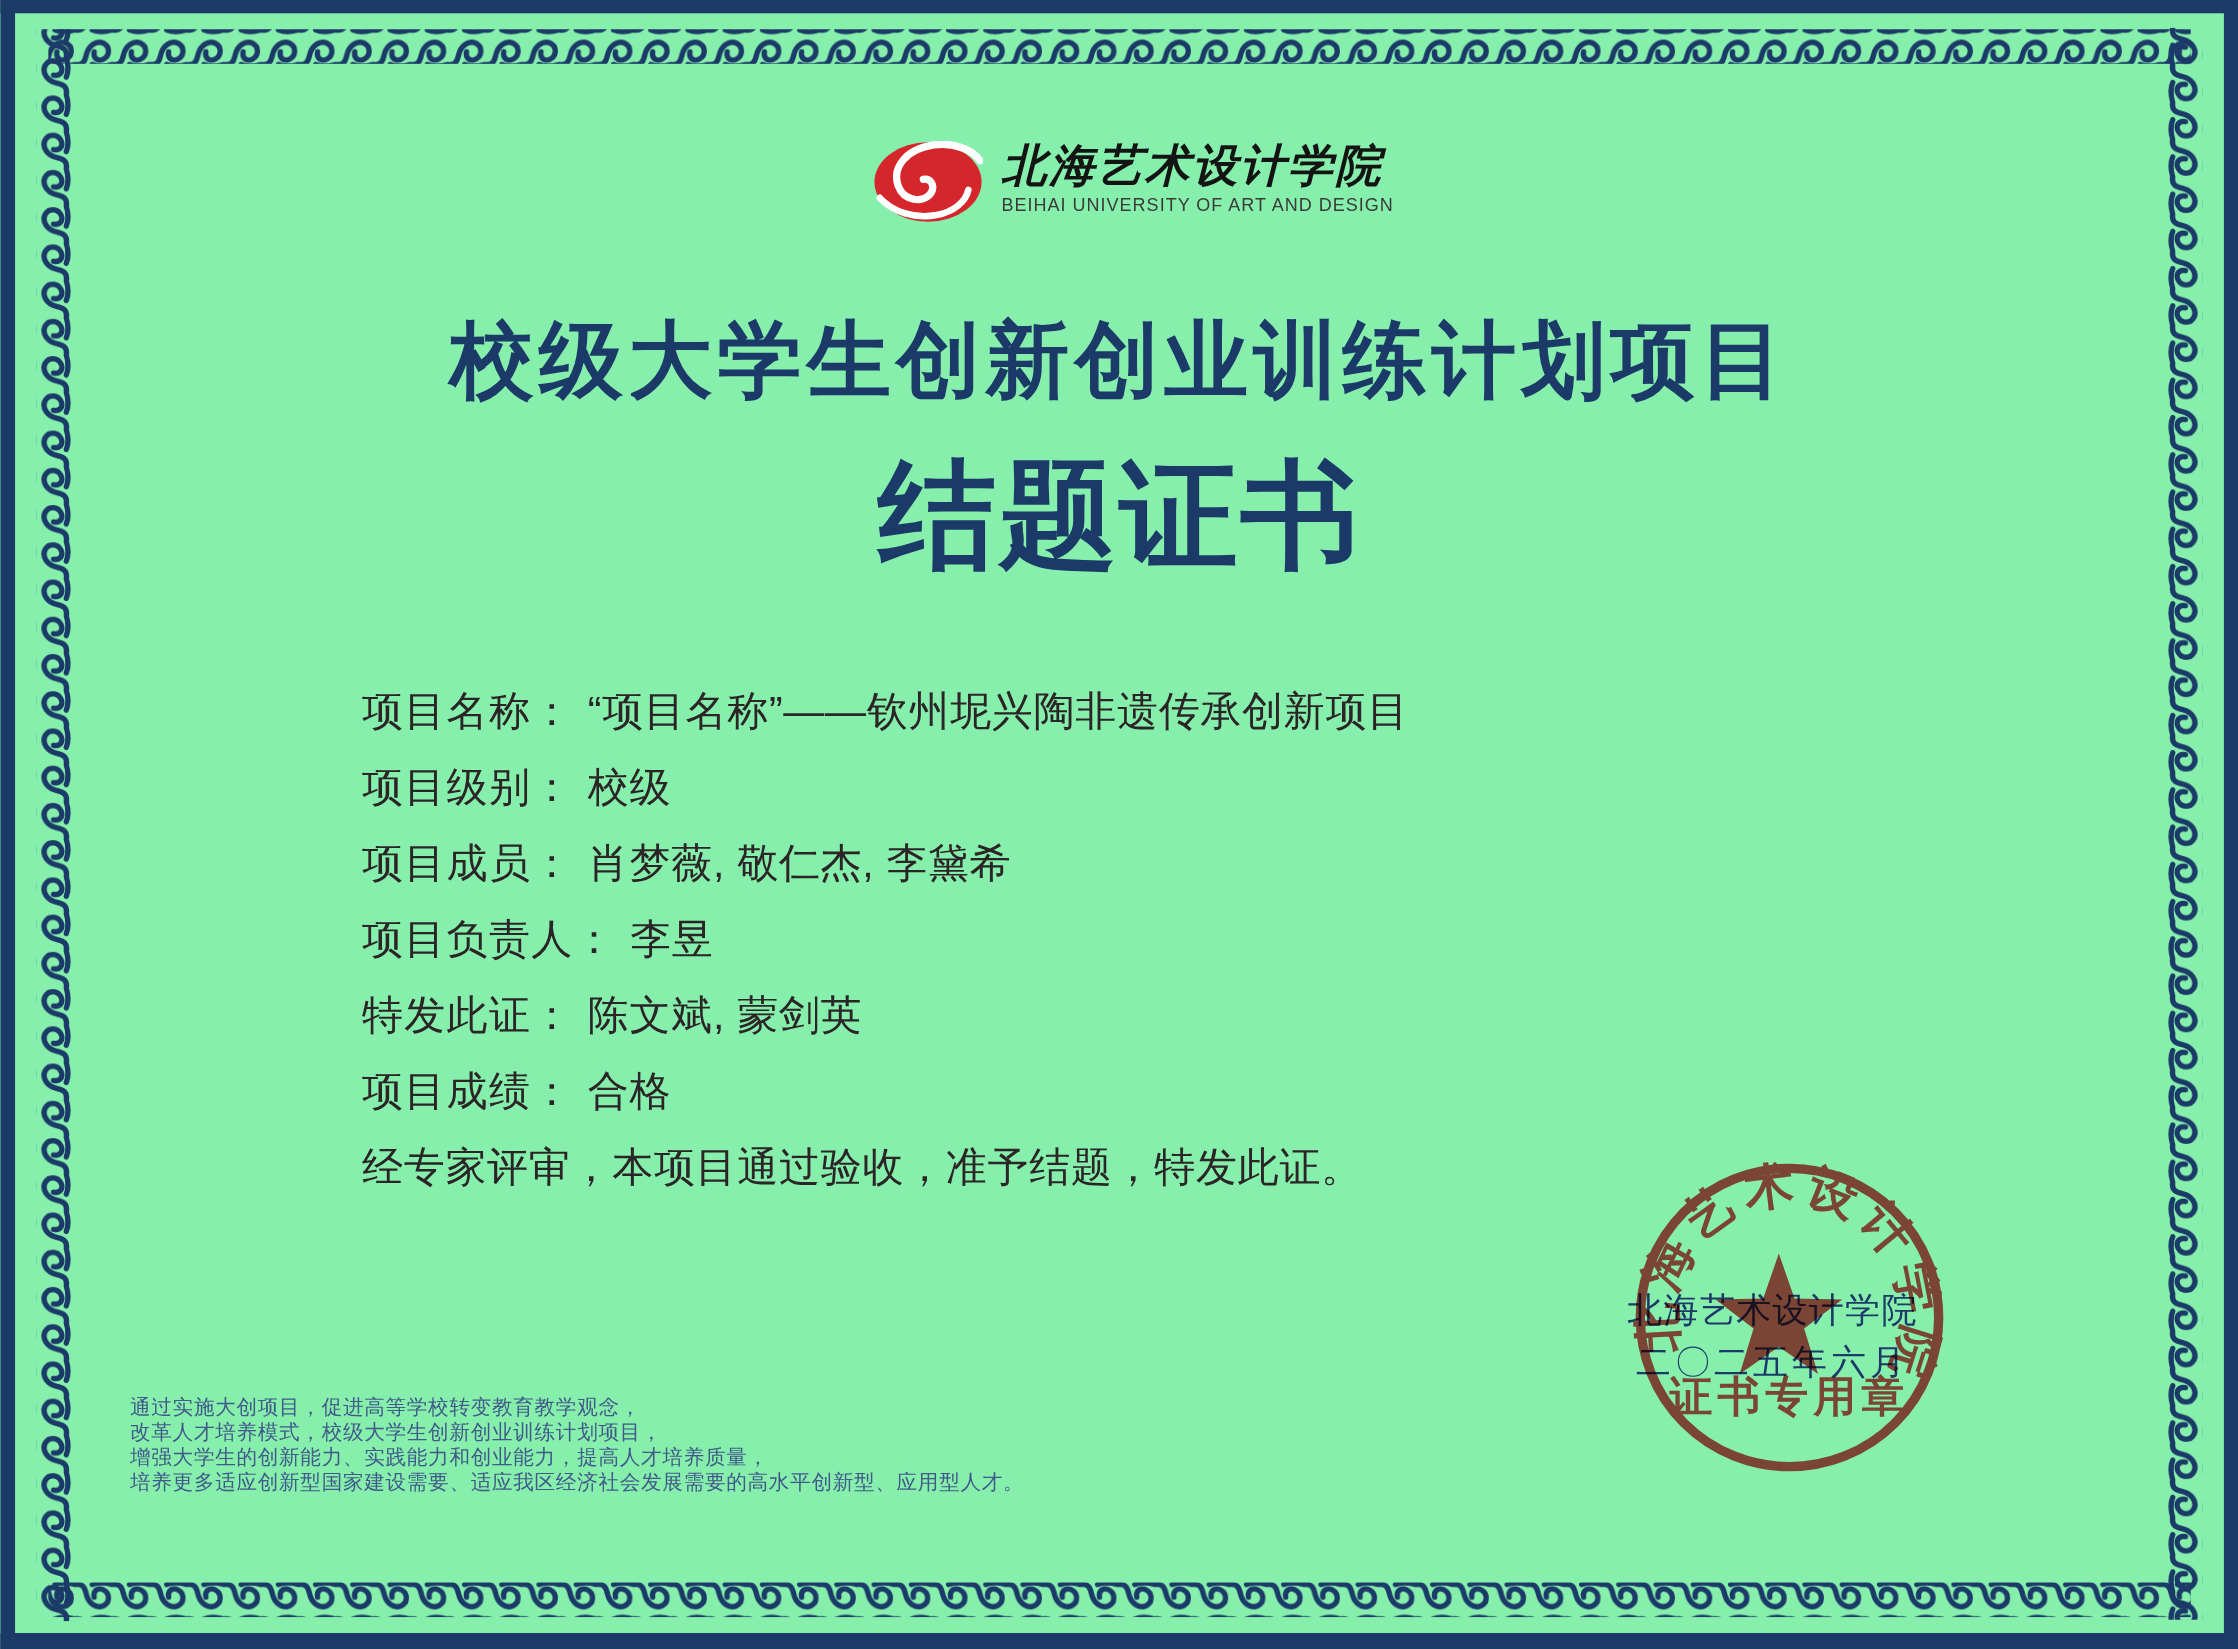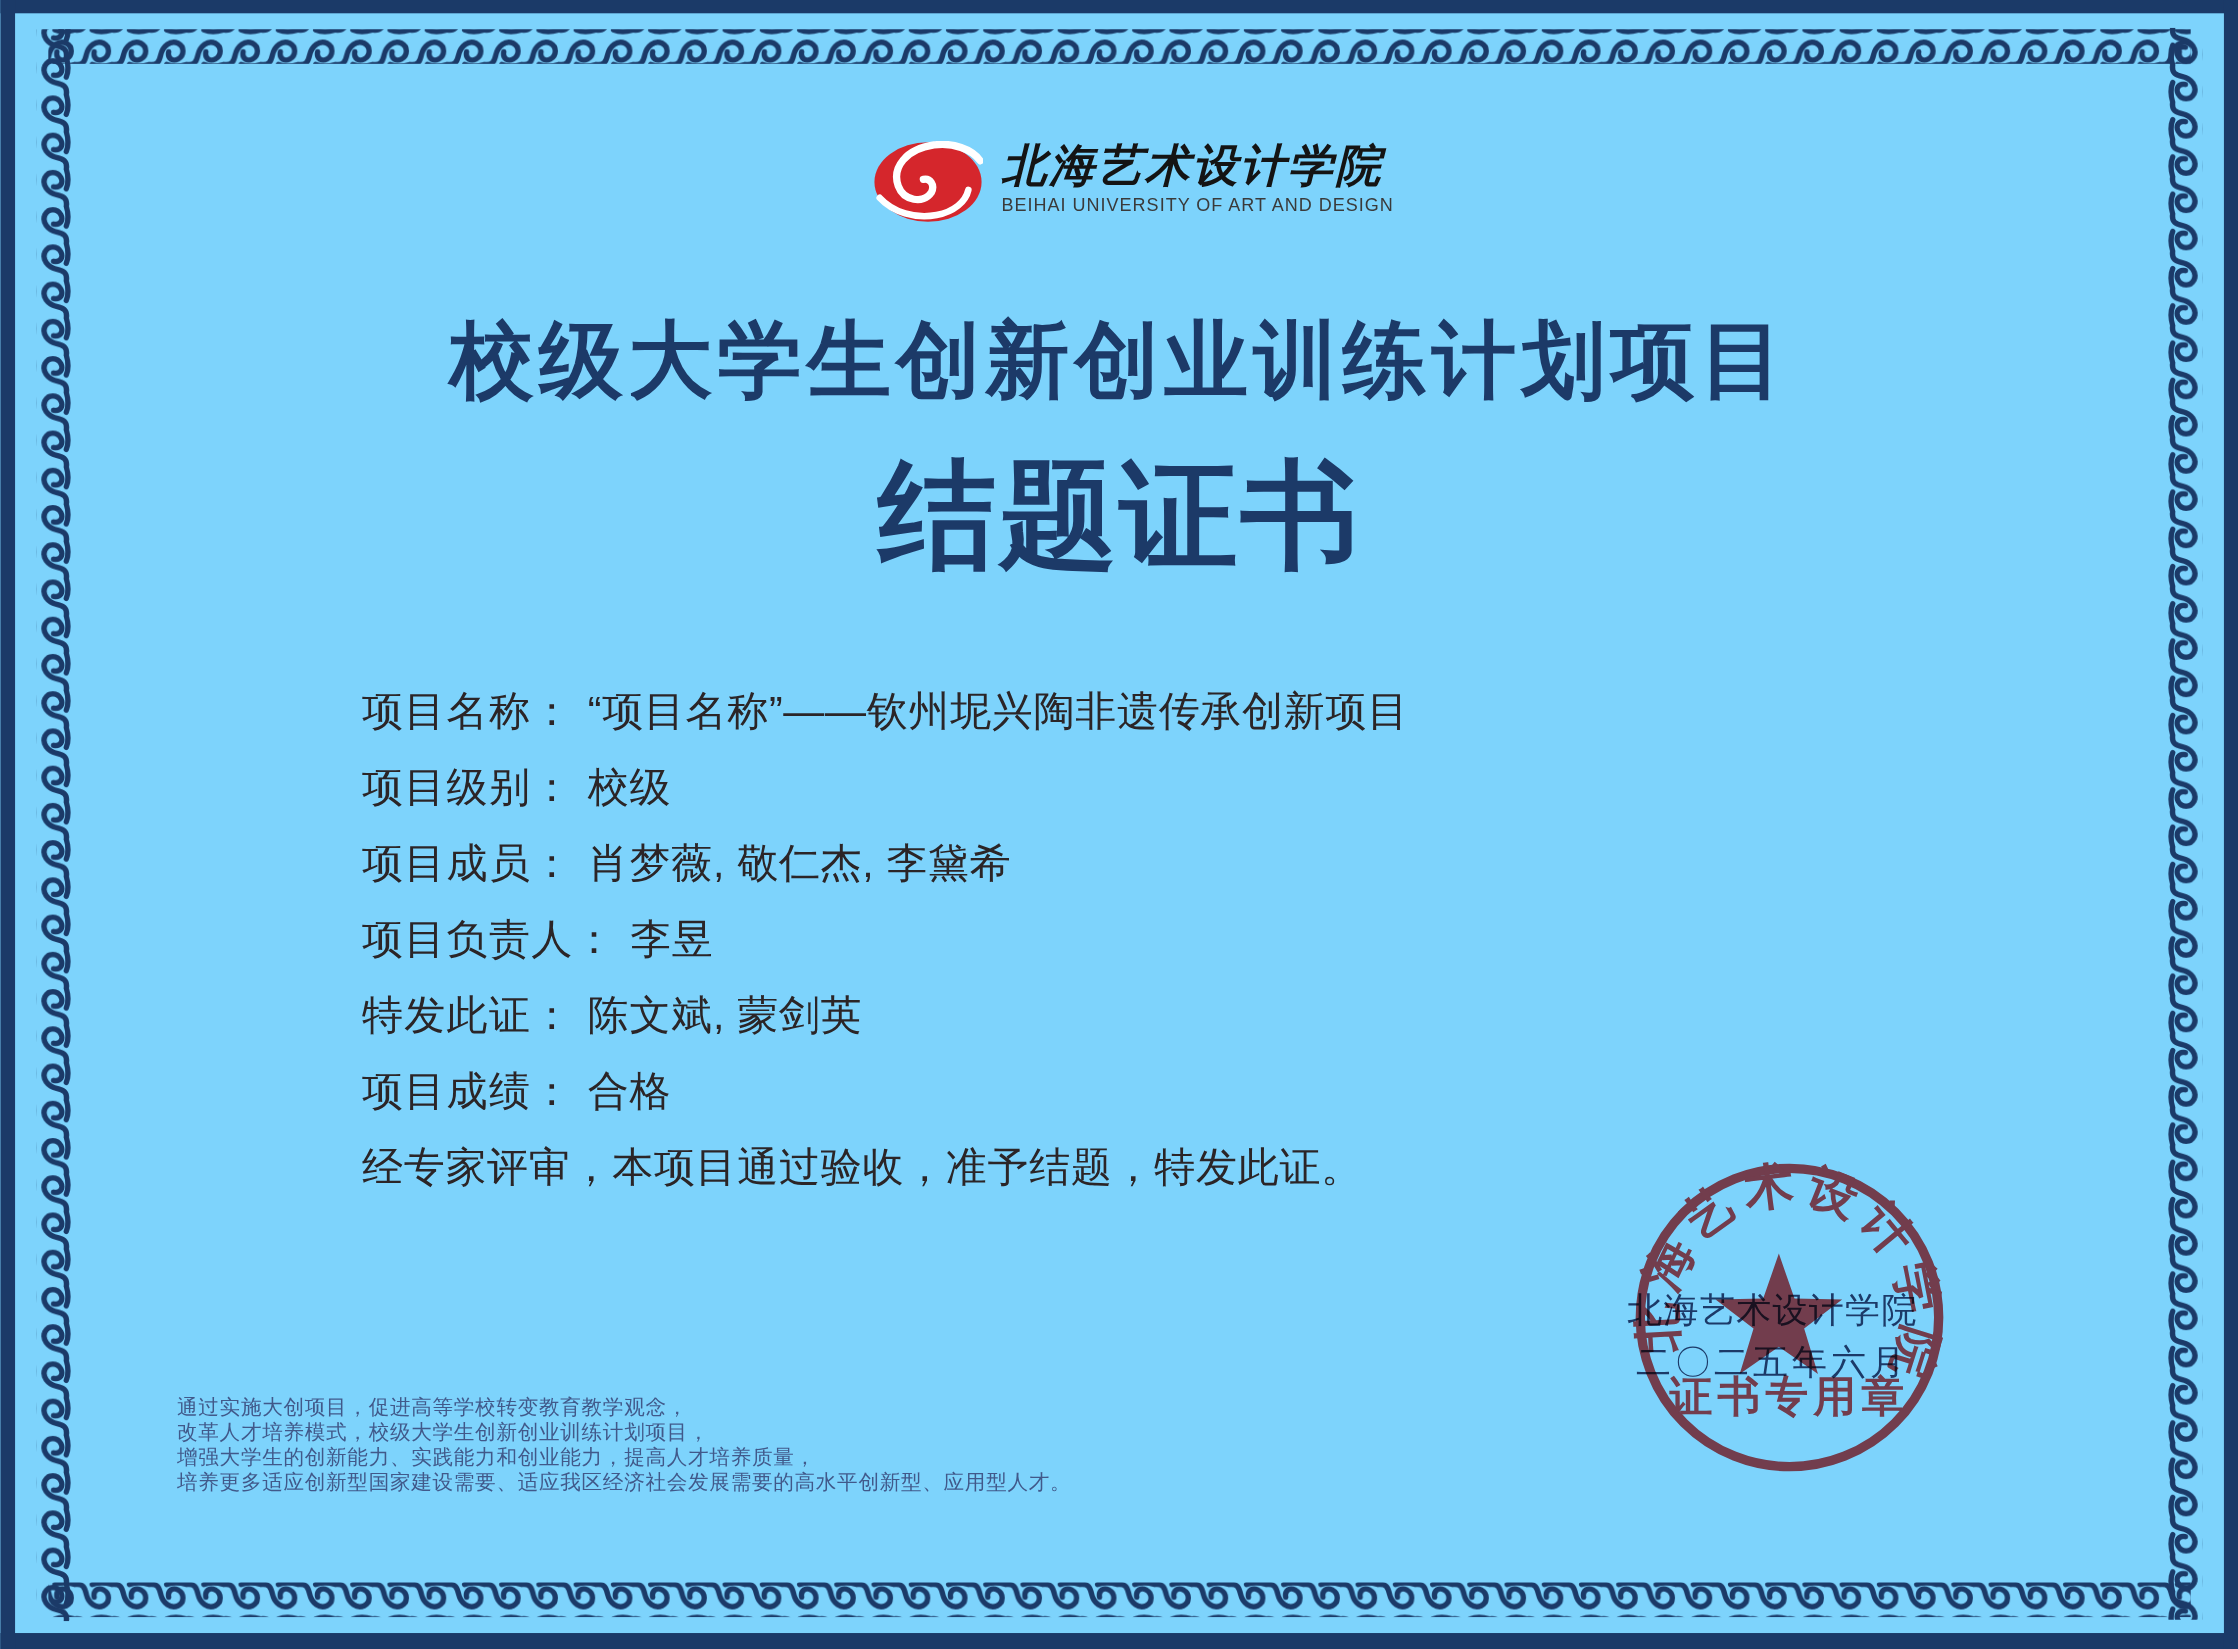--- a/index.html
+++ b/index.html
@@ -1,16 +1,16 @@
 <!DOCTYPE html>
 <html style="font-size:10.6px"><head>
 <meta charset="utf-8">
 <style>
   html,body{margin:0;padding:0;background:#e9e9e9;}
-  .cert{position:relative;width:2239px;height:1649px;background:#7dd3fc;overflow:hidden;
+  .cert{position:relative;width:2239px;height:1649px;background:#86efac;overflow:hidden;
         font-family:"Liberation Sans",sans-serif;}
   svg{display:block;}
   .border-art{position:absolute;left:0;top:0;width:2239px;height:1649px;pointer-events:none;}
 
   
   .logo-row{position:absolute;left:873px;top:138px;display:flex;align-items:flex-start;}
   .swirl{width:110px;height:82px;margin-top:2.7px;}
   .logo-text{margin-left:18.6px;}
   .calligraphy{font-family:"Liberation Serif",serif;font-weight:700;font-style:italic;
                font-size:45px;line-height:57px;letter-spacing:2.7px;color:#141414;white-space:nowrap;}
@@ -28,21 +28,21 @@
   
   .fields{position:absolute;left:362px;top:673px;color:#2b2527;font-size:41px;}
   .frow{line-height:76px;white-space:nowrap;}
   .frow .lab{letter-spacing:1.3px;}
   .frow .val{margin-left:0.35em;letter-spacing:0.7px;}
   .statement{line-height:76px;white-space:nowrap;letter-spacing:0.7px;}
 
   
   .footnote{position:absolute;left:130px;top:1395px;color:#41598a;
             font-family:"Liberation Serif",serif;font-size:20.6px;line-height:25px;
-            letter-spacing:0.7px;white-space:nowrap;margin-left:47px;}
+            letter-spacing:0.7px;white-space:nowrap;}
 
   
   .issuer{position:absolute;left:1573px;top:1284px;width:399px;text-align:center;
           color:#1c3a68;font-size:35px;}
   .issuer .iname{line-height:52px;letter-spacing:1.3px;white-space:nowrap;}
   .issuer .idate{line-height:52px;letter-spacing:4px;white-space:nowrap;}
   .seal{position:absolute;left:1629px;top:1157px;width:321px;height:321px;
         mix-blend-mode:multiply;}
   .seal text{font-family:"Liberation Serif",serif;font-weight:700;}
 </style>

